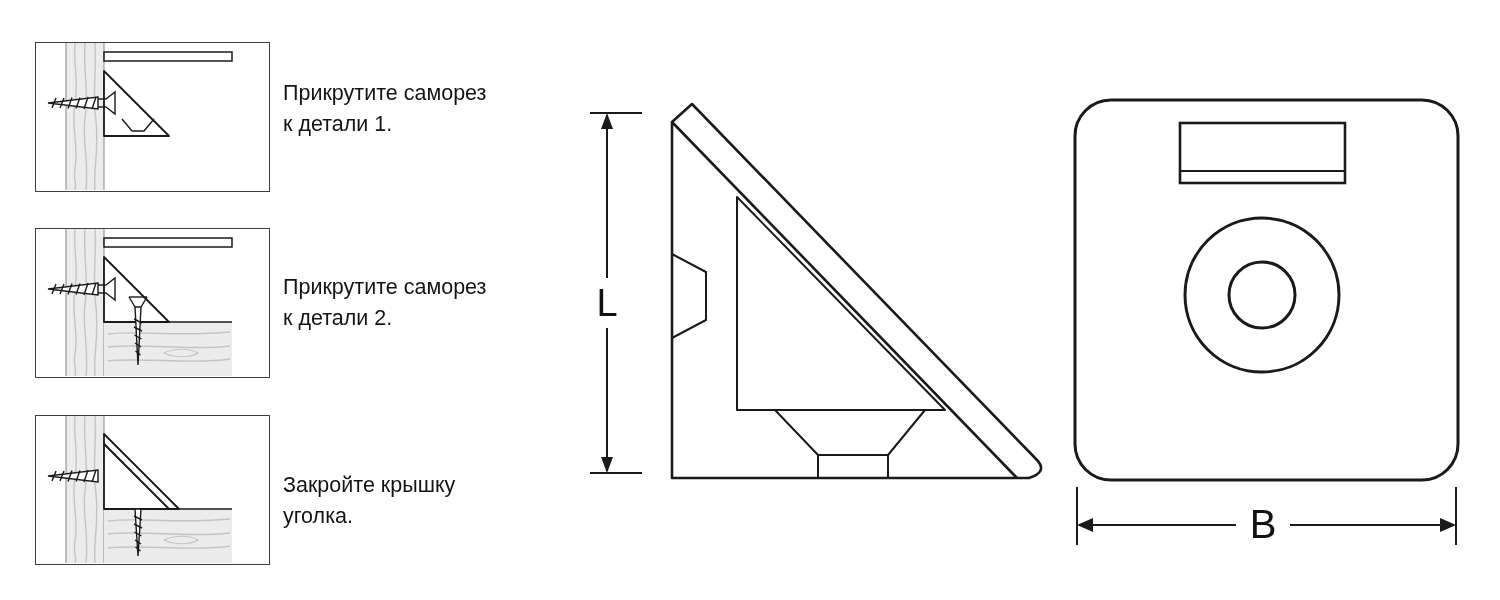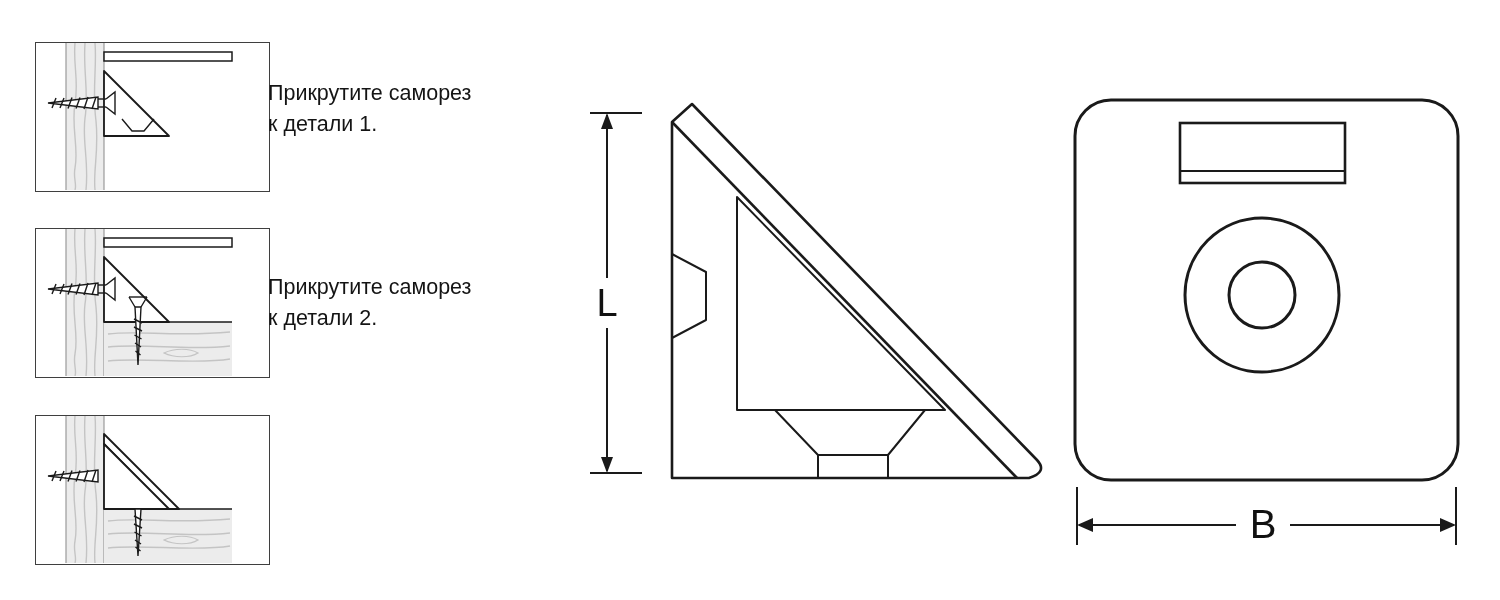--- a/index.html
+++ b/index.html
@@ -4,21 +4,21 @@
 <style>
   html,body{margin:0;padding:0;background:#ffffff;}
   body{width:1500px;height:600px;font-family:"Liberation Sans",sans-serif;}
   .sheet{position:relative;width:1500px;height:600px;background:#fff;overflow:hidden;}
   .thumb{
     position:absolute;left:35px;width:235px;height:150px;
     border:1.5px solid #3f3f3f;background:#fff;box-sizing:border-box;
   }
   .thumb svg{display:block;}
   .caption{
-    position:absolute;left:268px;width:250px;
+    position:absolute;left:283px;width:250px;
     font-size:21.5px;line-height:1.42;color:#141414;
     white-space:pre-line;
   }
   .drawing{position:absolute;}
   .dim-label{font-family:"Liberation Sans",sans-serif;}
 </style>
 </head>
 <body>
 
 <div class="sheet">
@@ -138,20 +138,22 @@
       <g stroke="#1a1a1a" stroke-width="1.4" fill="none">
         <polygon points="99,93 105,93 102,140" fill="#fff"></polygon>
         <line x1="98" y1="100" x2="106" y2="104"></line>
         <line x1="98" y1="108" x2="106" y2="112"></line>
         <line x1="98.5" y1="116" x2="105.5" y2="120"></line>
         <line x1="99" y1="124" x2="105" y2="128"></line>
         <line x1="99.5" y1="131" x2="104.5" y2="135"></line>
       </g>
     </svg>
   </div>
+  <div class="caption" style="top:470px">Закройте крышку
+уголка.</div>
 
   <svg class="drawing" style="left:570px;top:82px" width="480" height="420" viewBox="0 0 480 420">
     <g stroke="#1a1a1a" stroke-width="2" fill="none">
       <line x1="20" y1="31" x2="72" y2="31"></line>
       <line x1="20" y1="391" x2="72" y2="391"></line>
       <line x1="37" y1="33" x2="37" y2="196"></line>
       <line x1="37" y1="246" x2="37" y2="389"></line>
       <polygon points="37,31 31,47 43,47" fill="#1a1a1a" stroke="none"></polygon>
       <polygon points="37,391 31,375 43,375" fill="#1a1a1a" stroke="none"></polygon>
     </g>

